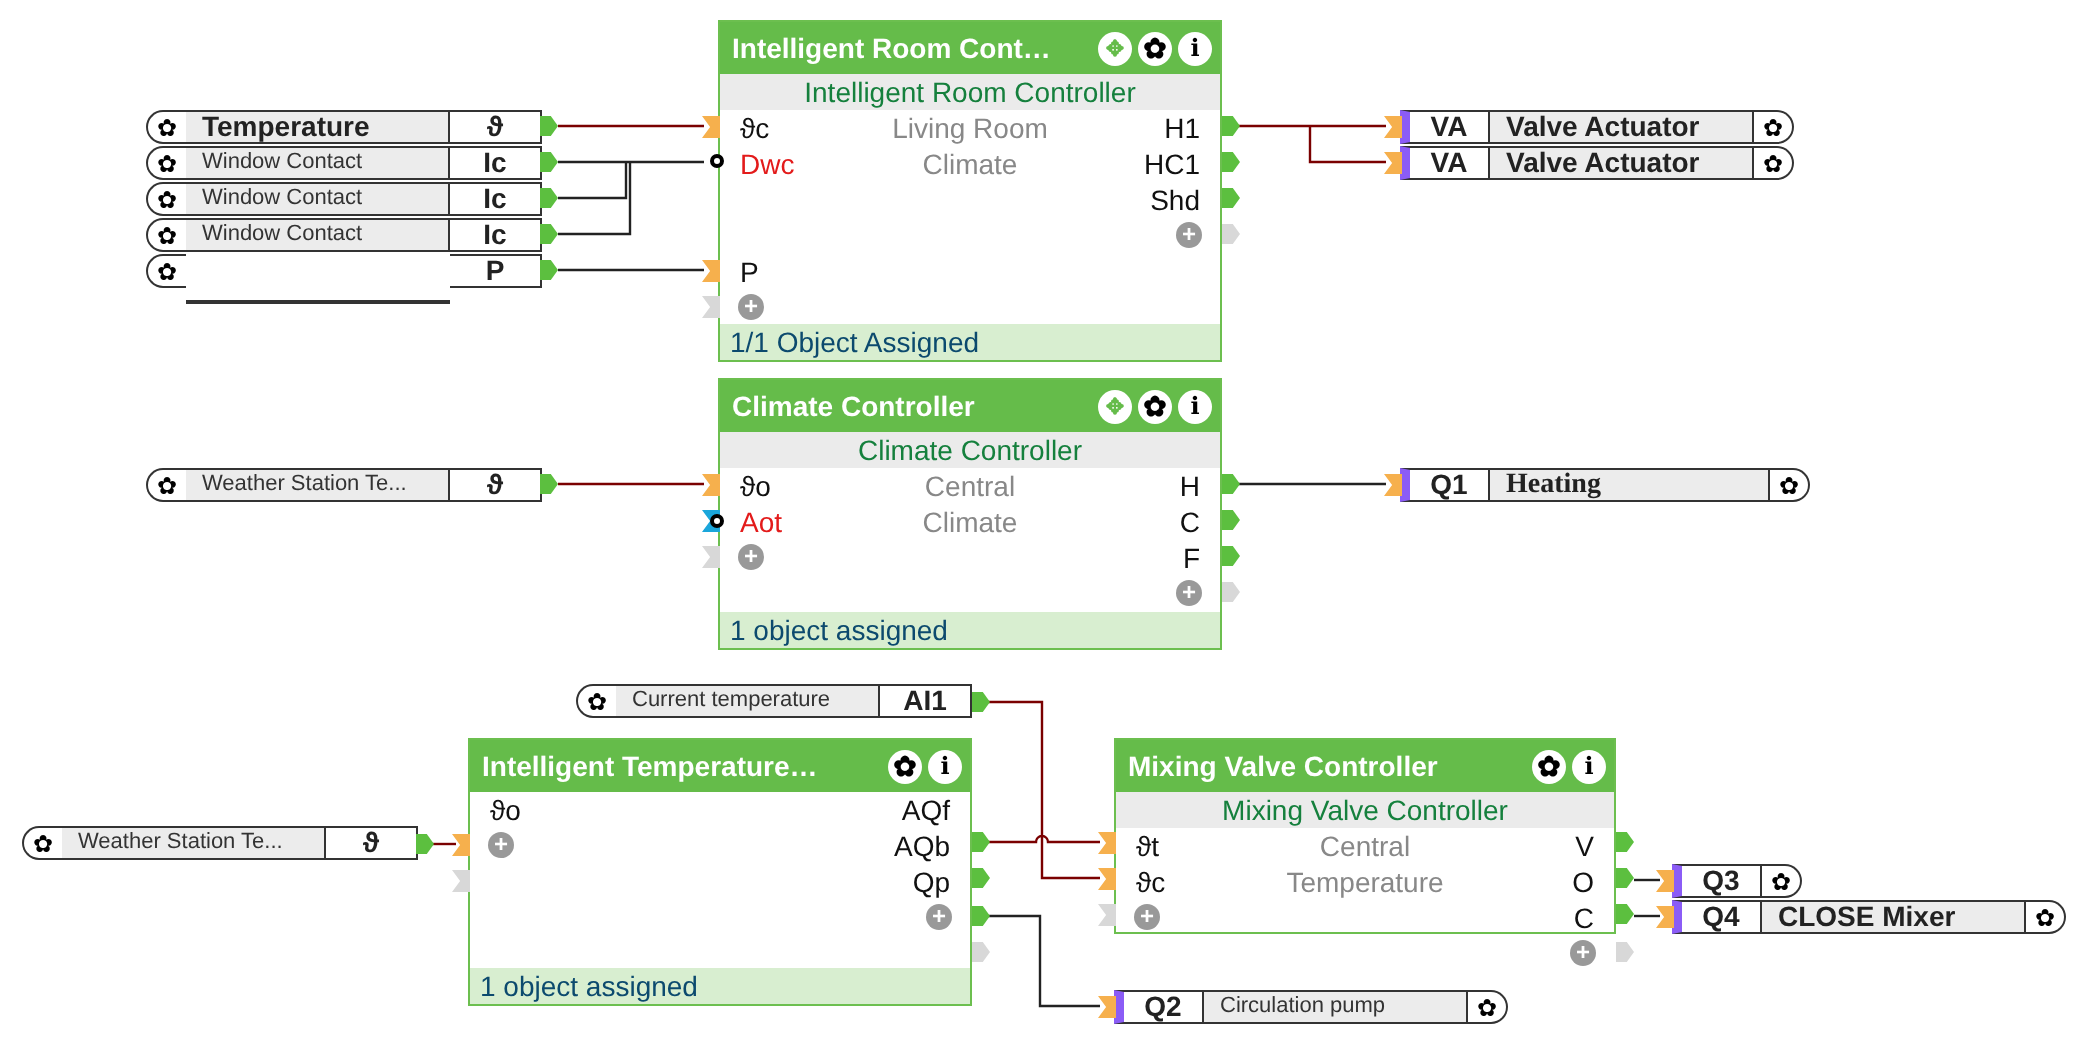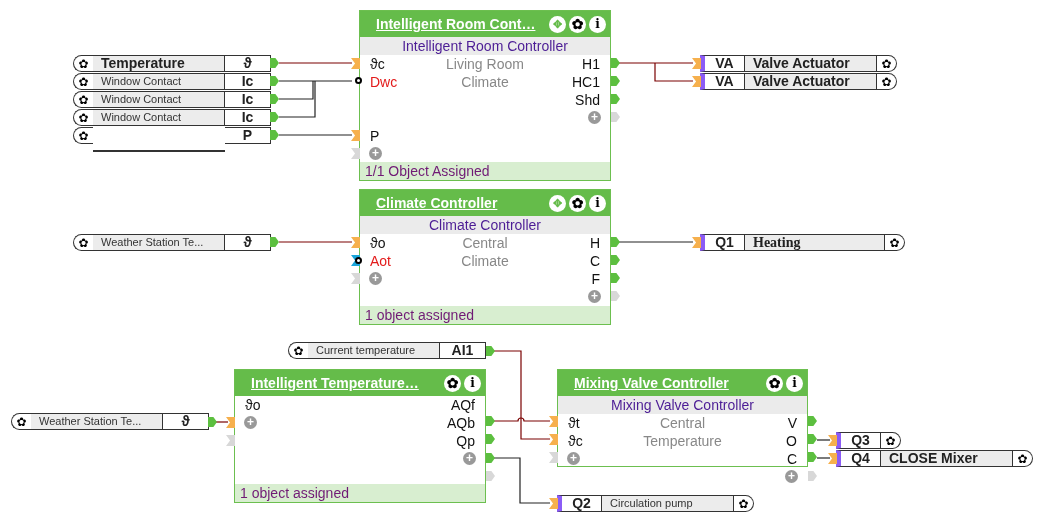--- a/index.html
+++ b/index.html
@@ -3,37 +3,37 @@
 <meta charset="utf-8">
 <style>
   * { box-sizing: border-box; margin: 0; padding: 0; }
   body { width: 1038px; height: 519px; background: #ffffff; position: relative; overflow: hidden;
          font-family: "Liberation Sans", sans-serif; }
   svg#wires { position: absolute; left: 0; top: 0; width: 1038px; height: 519px; pointer-events: none; }
 
   
   .block { position: absolute; border: 1px solid #6cbf4f; background: #fff; }
   .block .hdr { height: 26px; background: #65bc4a; color: #fff; font-weight: bold; font-size: 14px;
-                display: flex; align-items: center; padding-left: 16px; white-space: nowrap; overflow: hidden; text-decoration: underline; }
+                display: flex; align-items: center; padding-left: 6px; white-space: nowrap; overflow: hidden; }
   .block .hdr .title { flex: 1; overflow: hidden; }
   .block .hdr .icons { display: flex; gap: 3px; padding-right: 4px; }
   .hicon { width: 17px; height: 17px; border-radius: 50%; display: flex; align-items: center; justify-content: center; font-size: 11px; font-weight: bold; }
   .hicon.move { background: #fff; color: #65bc4a; }
   .hicon.gear { background: #fff; color: #000; font-size: 14px; }
   .hicon.info { background: #fff; color: #000; font-family: "DejaVu Serif", serif; font-size: 12px; }
-  .block .sub { height: 18px; background: #ebebeb; color: #4c1d95; font-size: 14px; text-align: center; line-height: 18px; }
+  .block .sub { height: 18px; background: #ebebeb; color: #15803d; font-size: 14px; text-align: center; line-height: 18px; }
   .block .rows { position: relative; }
   .row { height: 18px; position: relative; font-size: 14px; line-height: 18px; }
   .row .l { position: absolute; left: 10px; color: #111; }
   .row .l.red { color: #e31b1b; }
   .row .m { position: absolute; left: 0; right: 0; text-align: center; color: #888; }
   .row .r { position: absolute; right: 10px; color: #111; }
   .plus { display: inline-block; width: 13px; height: 13px; border-radius: 50%; background: #999; color: #fff;
           font-size: 12px; line-height: 13px; text-align: center; font-weight: bold; position: absolute; top: 2px; }
-  .block .foot { position: absolute; left: 0; right: 0; bottom: 0; height: 18px; background: #d8eed0; color: #701a75;
+  .block .foot { position: absolute; left: 0; right: 0; bottom: 0; height: 18px; background: #d8eed0; color: #0c4a6e;
                  font-size: 14px; line-height: 18px; padding-left: 5px; }
 
   
   .pin-in { position: absolute; width: 9px; height: 11px; background: #f6b04d;
             clip-path: polygon(0 0, 100% 0, 100% 100%, 0 100%, 45% 50%); }
   .pin-in.grey { background: #d8d8d8; }
   .pin-in.blue { background: #1aa6db; }
   .pin-out { position: absolute; width: 9px; height: 10px; background: #5cbf3f;
              clip-path: polygon(0 0, 60% 0, 100% 50%, 60% 100%, 0 100%); }
   .pin-out.grey { background: #d8d8d8; }

